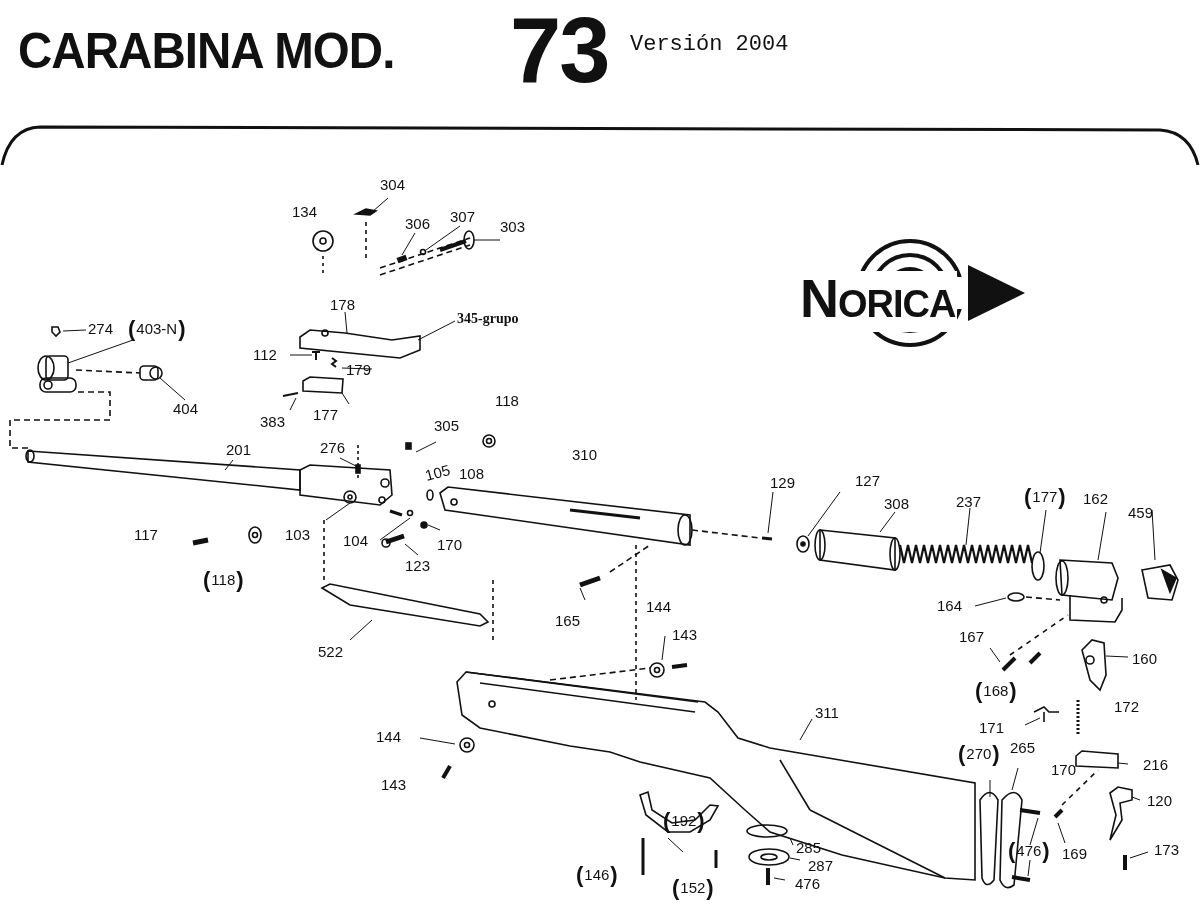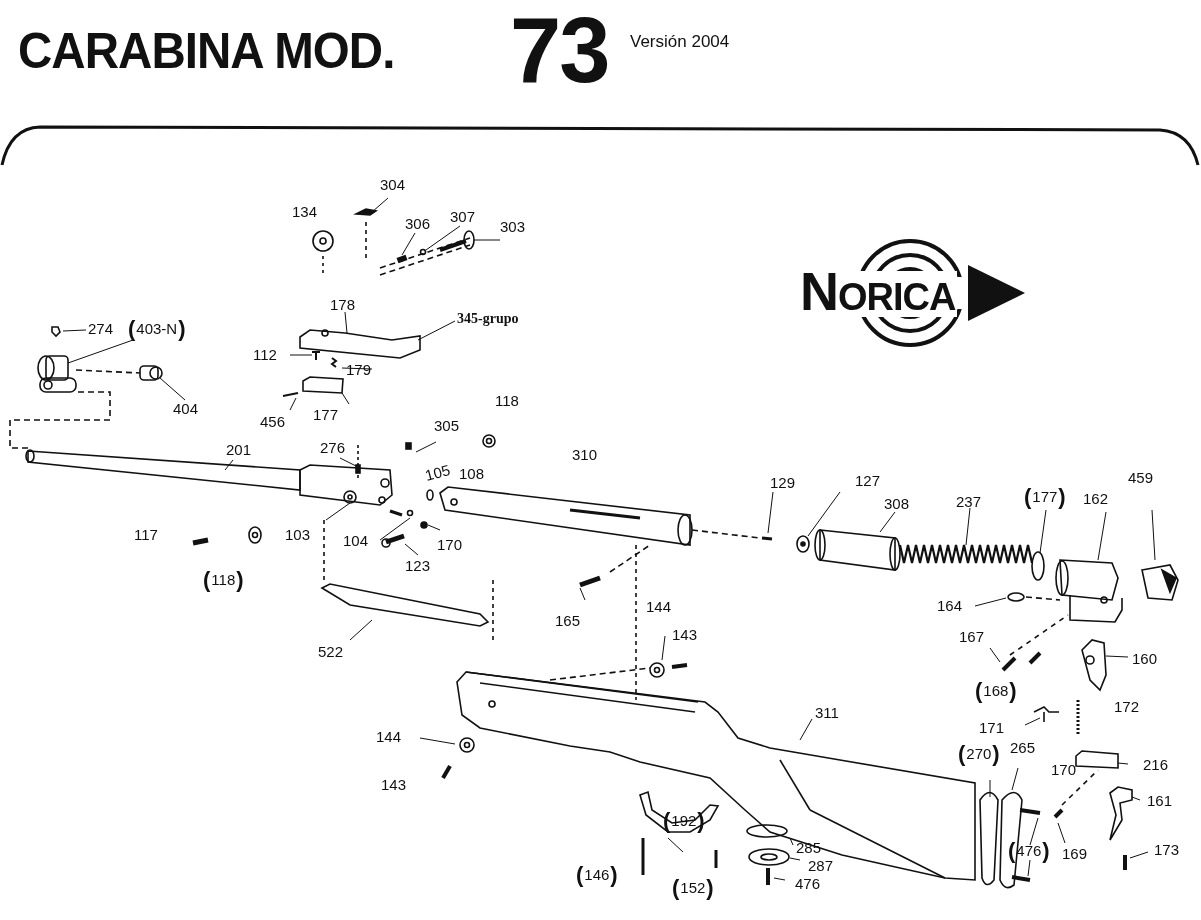--- a/index.html
+++ b/index.html
@@ -1,26 +1,26 @@
 <!DOCTYPE html>
 <html><head>
 <meta charset="utf-8">
 <style>
   html, body { margin: 0; padding: 0; background: #ffffff; }
   body { width: 1201px; height: 920px; position: relative; overflow: hidden; font-family: "Liberation Sans", sans-serif; color: #111; }
   .title { position: absolute; left: 18px; top: 22px; font-family: "Liberation Sans", sans-serif; font-weight: bold; font-size: 50px; letter-spacing: -1px; transform: scaleX(0.95); transform-origin: left; }
   .title-num { position: absolute; left: 510px; top: -2px; font-family: "Liberation Sans", sans-serif; font-weight: bold; font-size: 92px; letter-spacing: -2px; }
-  .version { position: absolute; left: 630px; top: 32px; font-family: Liberation Sans, sans-serif; font-size: 17px; }
+  .version { position: absolute; left: 630px; top: 32px; font-family: Liberation Mono, monospace; font-size: 22px; }
   .lbl { position: absolute; font-family: "Liberation Sans", sans-serif; font-size: 15px; color: #111; white-space: nowrap; }
   .lbl.serif { font-family: "Liberation Serif", serif; font-weight: bold; font-size: 14px; }
   .lbl.paren::before { content: "("; font-size: 22px; font-weight: bold; margin-right: 1px; vertical-align: -2px; }
   .lbl.paren::after { content: ")"; font-size: 22px; font-weight: bold; margin-left: 1px; vertical-align: -2px; }
   svg.diagram { position: absolute; left: 0; top: 0; }
   .logo { position: absolute; left: 790px; top: 235px; width: 240px; height: 120px; }
-  .logo-text { position: absolute; left: 8px; top: 36px; font-family: "Liberation Sans", sans-serif; font-weight: bold; font-size: 38px; letter-spacing: -1px; background: #fff; padding: 0 2px; line-height: 40px; }
+  .logo-text { position: absolute; left: 8px; top: 36px; font-family: "Liberation Sans", sans-serif; font-weight: bold; font-size: 38px; letter-spacing: -1px; background: #fff; padding: 0 2px; line-height: 55px; }
   .logo-text .big { font-size: 54px; }
 </style>
 </head>
 <body>
 
 <div class="title">CARABINA MOD.</div>
 <div class="title-num">73</div>
 <div class="version">Versión 2004</div>
 
 <svg class="diagram" width="1201" height="920" viewBox="0 0 1201 920">
@@ -261,35 +261,35 @@
 <div class="lbl" style="left:450px;top:208px">307</div>
 <div class="lbl" style="left:500px;top:218px">303</div>
 <div class="lbl" style="left:330px;top:296px">178</div>
 <div class="lbl serif" style="left:457px;top:311px">345-grupo</div>
 <div class="lbl" style="left:88px;top:320px">274</div>
 <div class="lbl paren" style="left:128px;top:316px">403-N</div>
 <div class="lbl" style="left:253px;top:346px">112</div>
 <div class="lbl" style="left:346px;top:361px">179</div>
 <div class="lbl" style="left:173px;top:400px">404</div>
 <div class="lbl" style="left:313px;top:406px">177</div>
-<div class="lbl" style="left:260px;top:413px">456</div>
+<div class="lbl" style="left:260px;top:413px">383</div>
 <div class="lbl" style="left:495px;top:392px">118</div>
 <div class="lbl" style="left:434px;top:417px">305</div>
 <div class="lbl" style="left:226px;top:441px">201</div>
 <div class="lbl" style="left:320px;top:439px">276</div>
 <div class="lbl" style="left:572px;top:446px">310</div>
 <div class="lbl" style="left:425px;top:464px;transform:rotate(-15deg)">105</div>
 <div class="lbl" style="left:459px;top:465px">108</div>
 <div class="lbl" style="left:770px;top:474px">129</div>
 <div class="lbl" style="left:855px;top:472px">127</div>
 <div class="lbl" style="left:884px;top:495px">308</div>
 <div class="lbl" style="left:956px;top:493px">237</div>
 <div class="lbl paren" style="left:1024px;top:484px">177</div>
 <div class="lbl" style="left:1083px;top:490px">162</div>
-<div class="lbl" style="left:1128px;top:469px">459</div>
+<div class="lbl" style="left:1128px;top:504px">459</div>
 <div class="lbl" style="left:134px;top:526px">117</div>
 <div class="lbl" style="left:285px;top:526px">103</div>
 <div class="lbl" style="left:343px;top:532px">104</div>
 <div class="lbl" style="left:437px;top:536px">170</div>
 <div class="lbl" style="left:405px;top:557px">123</div>
 <div class="lbl paren" style="left:203px;top:567px">118</div>
 <div class="lbl" style="left:555px;top:612px">165</div>
 <div class="lbl" style="left:646px;top:598px">144</div>
 <div class="lbl" style="left:937px;top:597px">164</div>
 <div class="lbl" style="left:672px;top:626px">143</div>
@@ -299,21 +299,21 @@
 <div class="lbl paren" style="left:975px;top:678px">168</div>
 <div class="lbl" style="left:1114px;top:698px">172</div>
 <div class="lbl" style="left:815px;top:704px">311</div>
 <div class="lbl" style="left:979px;top:719px">171</div>
 <div class="lbl" style="left:376px;top:728px">144</div>
 <div class="lbl paren" style="left:958px;top:741px">270</div>
 <div class="lbl" style="left:1010px;top:739px">265</div>
 <div class="lbl" style="left:1051px;top:761px">170</div>
 <div class="lbl" style="left:1143px;top:756px">216</div>
 <div class="lbl" style="left:381px;top:776px">143</div>
-<div class="lbl" style="left:1147px;top:792px">161</div>
+<div class="lbl" style="left:1147px;top:792px">120</div>
 <div class="lbl" style="left:796px;top:839px">285</div>
 <div class="lbl" style="left:808px;top:857px">287</div>
 <div class="lbl" style="left:795px;top:875px">476</div>
 <div class="lbl paren" style="left:1008px;top:838px">476</div>
 <div class="lbl" style="left:1062px;top:845px">169</div>
 <div class="lbl" style="left:1154px;top:841px">173</div>
 <div class="lbl paren" style="left:576px;top:862px">146</div>
 <div class="lbl paren" style="left:663px;top:808px">192</div>
 <div class="lbl paren" style="left:672px;top:875px">152</div>
 

